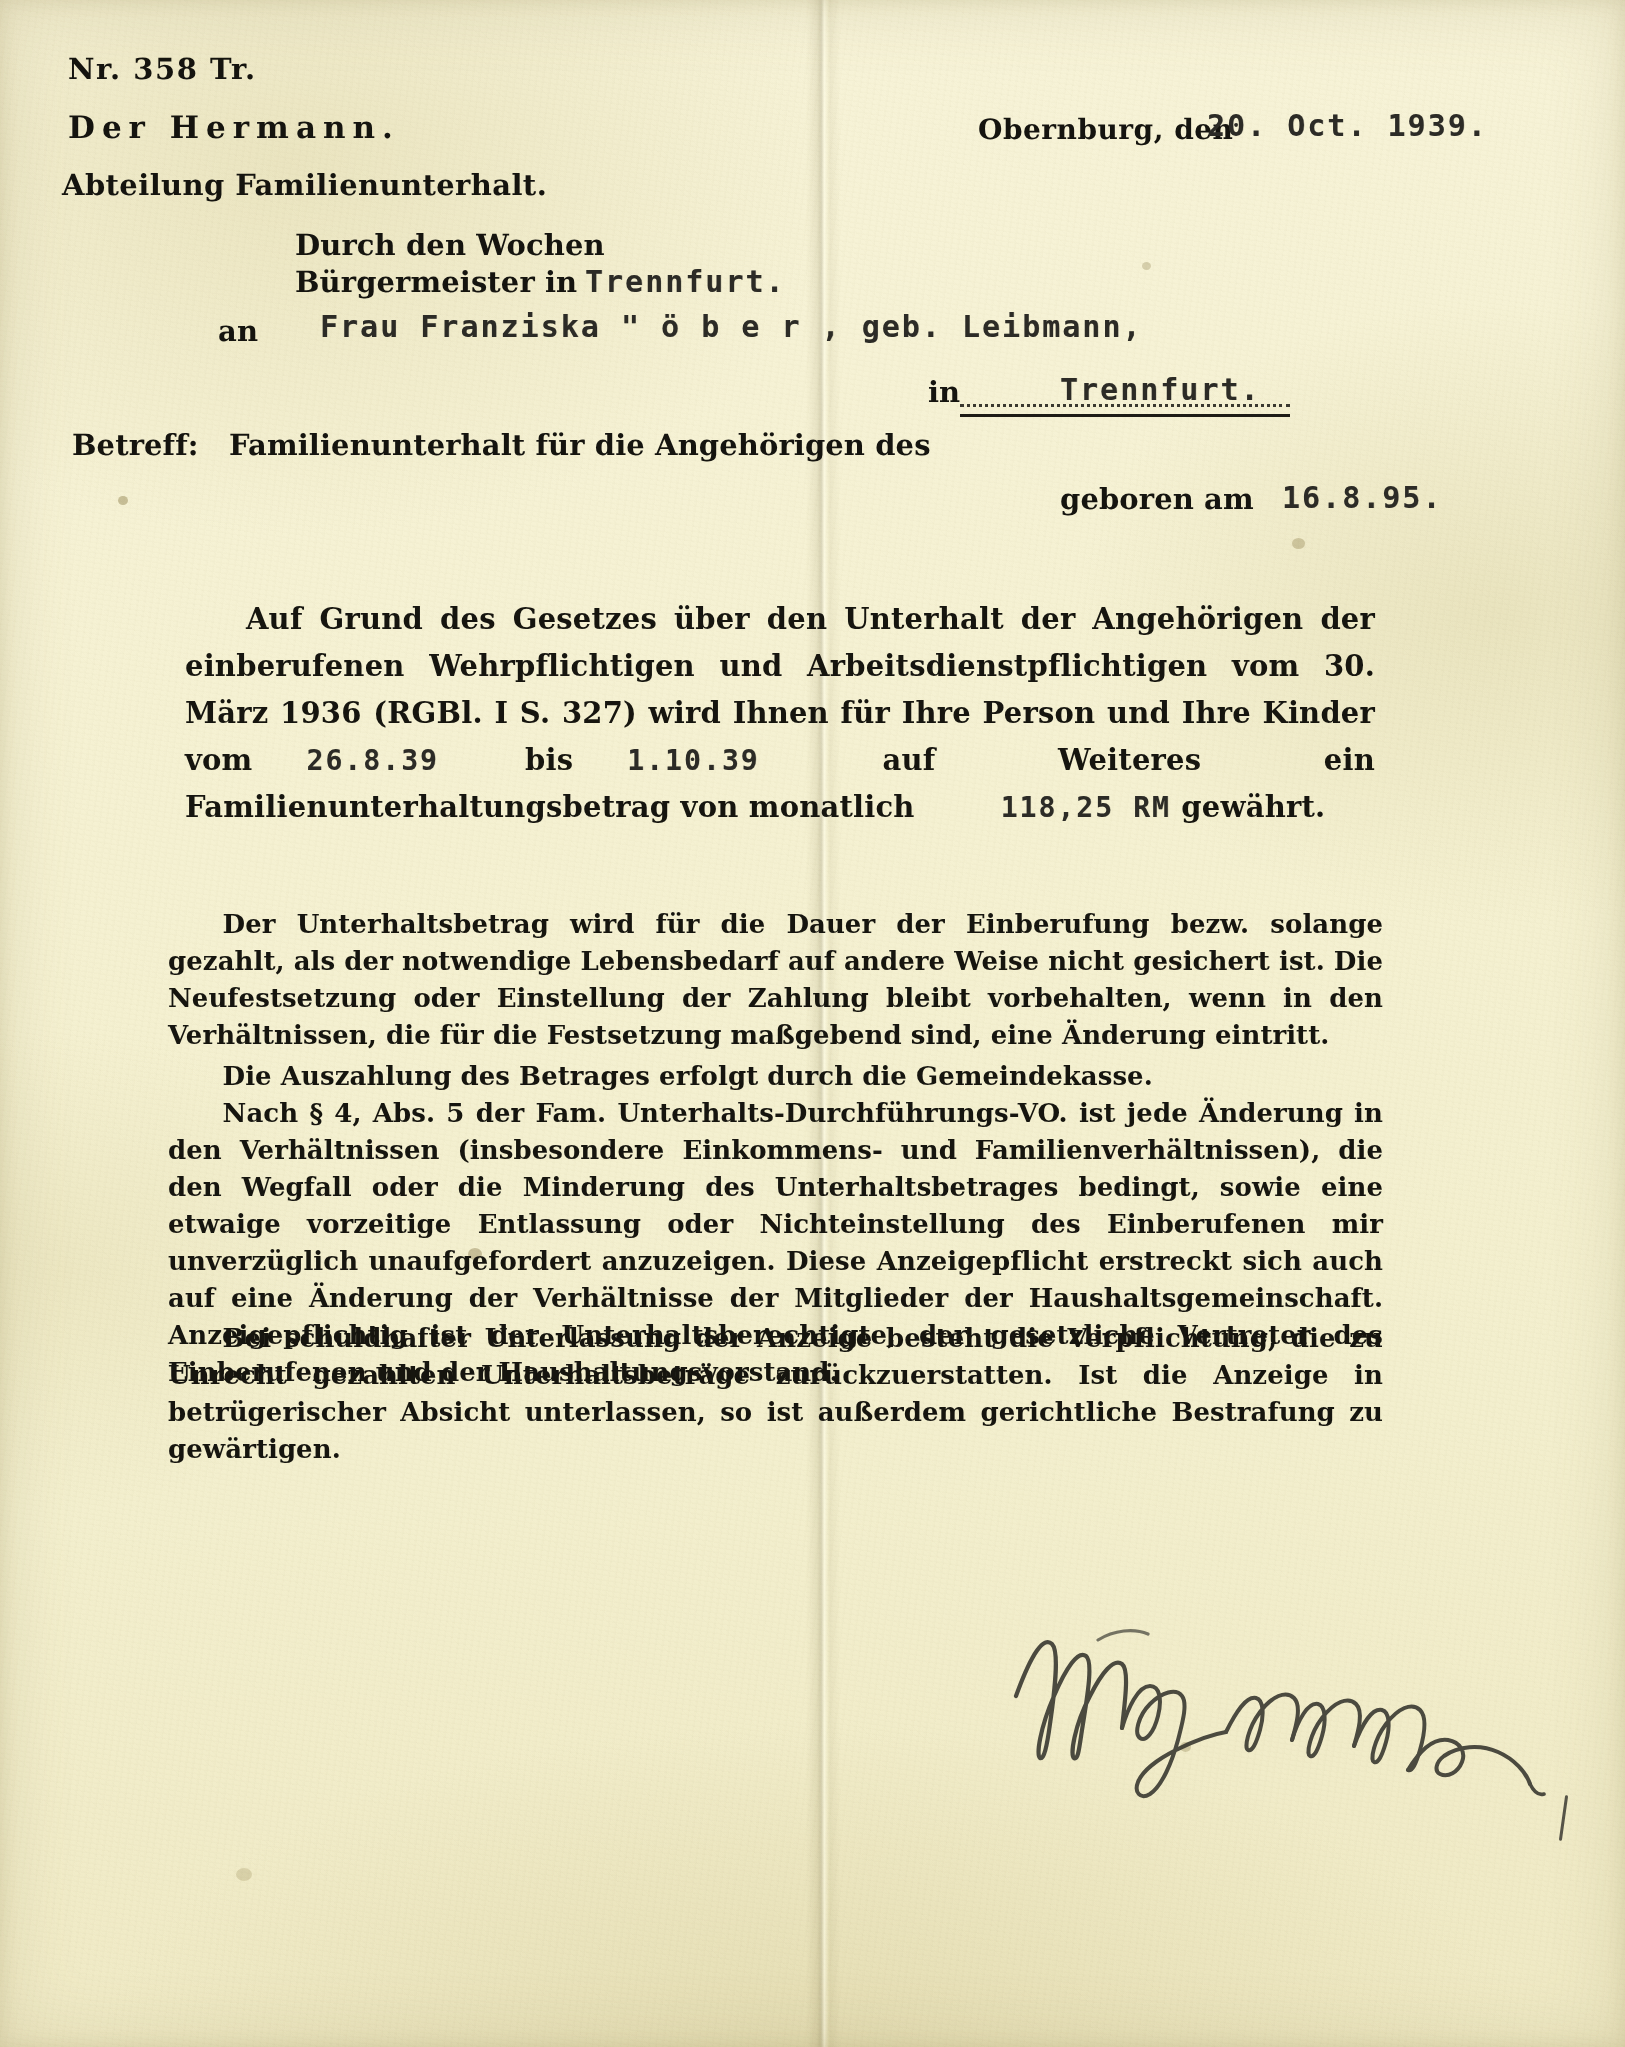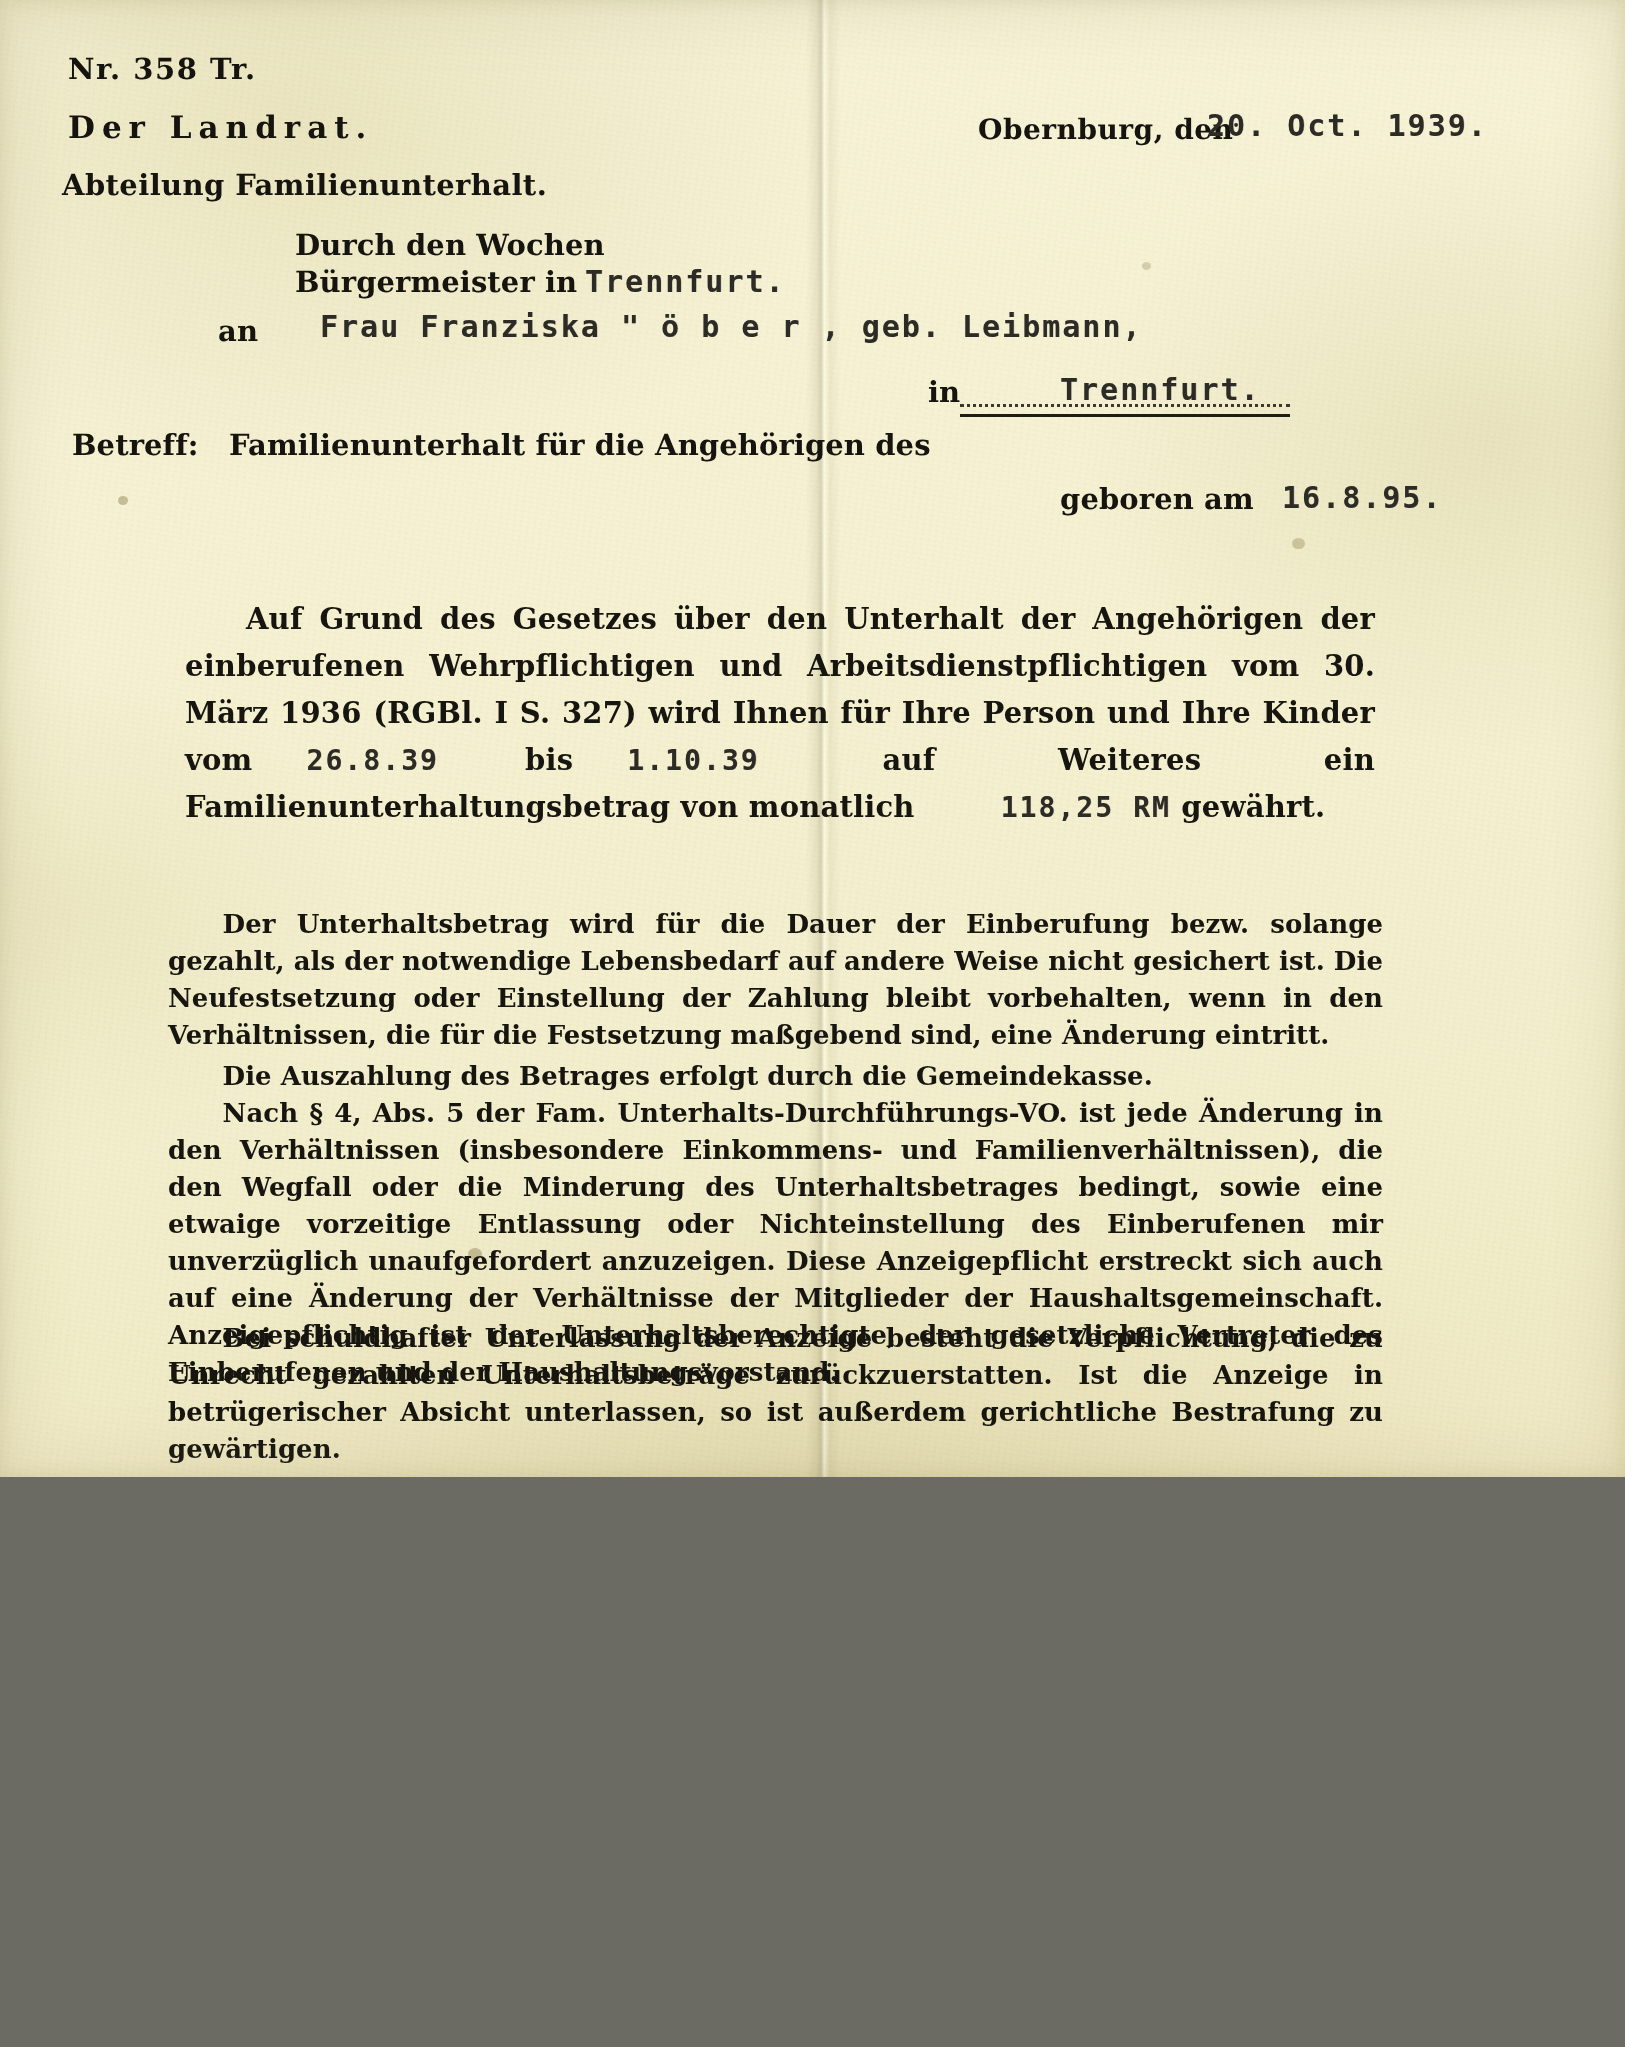--- a/index.html
+++ b/index.html
@@ -6,21 +6,21 @@
   html, body {
     margin: 0;
     padding: 0;
     background: #6b6b63;
   }
 
   
   #page {
     position: relative;
     width: 1625px;
-    height: 1477px;
+    height: 2047px;
     overflow: hidden;
     background:
       radial-gradient(ellipse 900px 600px at 18% 8%,  rgba(206,196,140,0.30) 0%, rgba(206,196,140,0) 62%),
       radial-gradient(ellipse 700px 520px at 92% 30%, rgba(198,188,132,0.26) 0%, rgba(198,188,132,0) 60%),
       radial-gradient(ellipse 1100px 500px at 50% 100%, rgba(203,192,138,0.30) 0%, rgba(203,192,138,0) 65%),
       radial-gradient(ellipse 500px 400px at 4% 62%,  rgba(210,200,148,0.22) 0%, rgba(210,200,148,0) 60%),
       linear-gradient(176deg, #f7f3d8 0%, #f5f1d2 40%, #f3efce 70%, #efe9c4 100%);
     font-family: "DejaVu Serif", serif;
     color: #1b1a16;
   }
@@ -204,21 +204,21 @@
   <div class="spot" style="left:1142px; top:262px; width:9px; height:8px; background:rgba(128,112,60,0.26);"></div>
   <div class="spot" style="left:468px; top:1248px; width:14px; height:12px; background:rgba(120,104,56,0.34);"></div>
   <div class="spot" style="left:1180px; top:1742px; width:11px; height:10px; background:rgba(124,108,60,0.26);"></div>
   <div class="spot" style="left:236px; top:1868px; width:16px; height:13px; background:rgba(140,126,78,0.22);"></div>
 
   <div id="fold"></div>
   <div id="fold-hi"></div>
 
   <div class="abs frak" id="nr">Nr. 358 Tr.</div>
 
-  <div class="abs frak" id="landrat">Der Landrat.</div>
+  <div class="abs frak" id="landrat">Der Hermann.</div>
 
   <div class="abs frak" id="abteilung">Abteilung Familienunterhalt.</div>
 
   <div class="abs frak" id="place">Obernburg, den</div>
 
   <div class="abs tw" id="date">20. Oct. 1939.</div>
 
   <div class="abs frak" id="durch1">Durch den Wochen</div>
 
   <div class="abs frak" id="durch2">Bürgermeister in</div>

